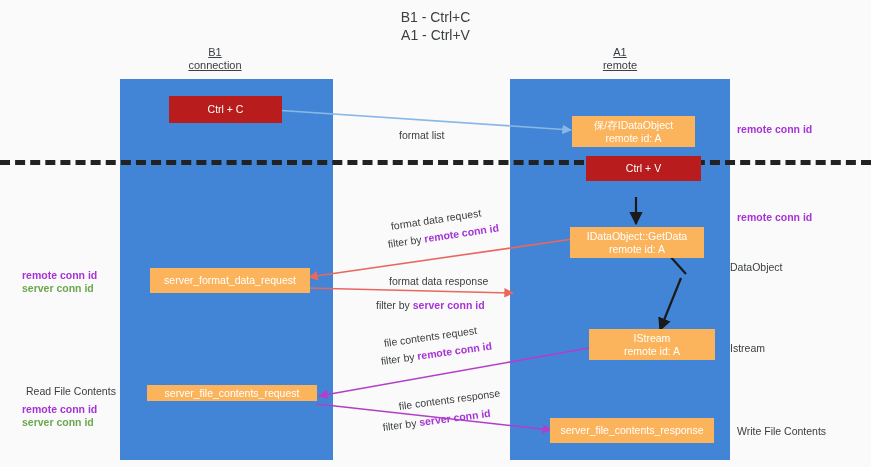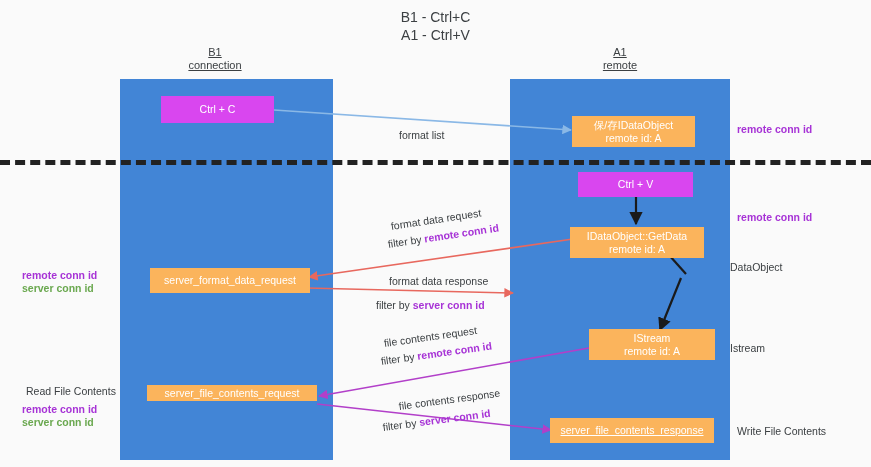--- a/index.html
+++ b/index.html
@@ -28,21 +28,21 @@
   .lane{background:#4285d6;}
 
   
   .node{
     box-sizing:border-box;
     display:flex;flex-direction:column;
     align-items:center;justify-content:center;
     color:#ffffff;font-size:10.5px;line-height:13px;
     text-align:center;padding:2px 4px;
   }
-  .node.green{background:#d946ef;}
+  .node.green{background:#b91c1c;margin-left:8px;}
   .node.orange{background:#fbb45c;}
   .node .l2{font-size:10.5px;}
 
   
   .dashline{
     left:0;width:871px;height:0;
     border-top:5px dashed #222;
   }
 
   
@@ -114,21 +114,21 @@
 
   <div class="abs node green" style="left:161px;top:96px;width:113px;height:27px;">
     <div>Ctrl + C</div>
   </div>
 
   <div class="abs node orange" style="left:572px;top:116px;width:123px;height:31px;">
     <div>保/存IDataObject</div>
     <div class="l2">remote id: A</div>
   </div>
 
-  <div class="abs node green" style="left:578px;top:172px;width:115px;height:25px;">
+  <div class="abs node green" style="left:578px;top:156px;width:115px;height:25px;">
     <div>Ctrl + V</div>
   </div>
 
   <div class="abs node orange" style="left:570px;top:227px;width:134px;height:31px;">
     <div>IDataObject::GetData</div>
     <div class="l2">remote id: A</div>
   </div>
 
   <div class="abs node orange" style="left:150px;top:268px;width:160px;height:25px;">
     <div>server_format_data_request</div>
@@ -137,21 +137,21 @@
 
   <div class="abs node orange" style="left:589px;top:329px;width:126px;height:31px;">
     <div>IStream</div>
     <div class="l2">remote id: A</div>
   </div>
 
   <div class="abs node orange" style="left:147px;top:385px;width:170px;height:16px;">
     <div>server_file_contents_request</div>
   </div>
 
-  <div class="abs node orange" style="left:550px;top:418px;width:164px;height:25px;text-decoration:underline;">
+  <div class="abs node orange" style="left:550px;top:418px;width:164px;height:25px;">
     <div>server_file_contents_response</div>
   </div>
 
   <div class="abs lbl" style="left:399px;top:101px;margin-top:28px;">format list</div>
 
   <div class="abs lbl rot-a" style="left:390px;top:220px;">format data request</div>
   <div class="abs lbl rot-a" style="left:387px;top:238px;">
     <span>filter by </span><span class="purple">remote conn id</span>
   </div>
 

